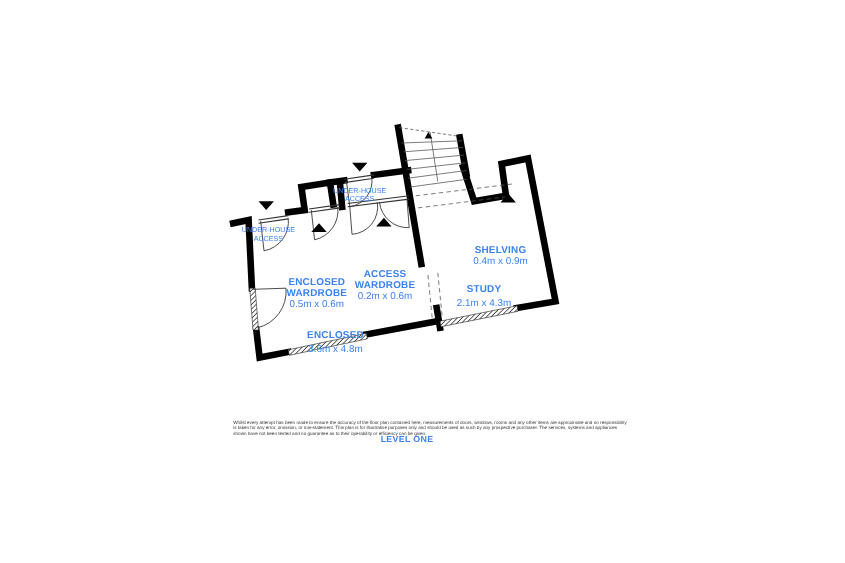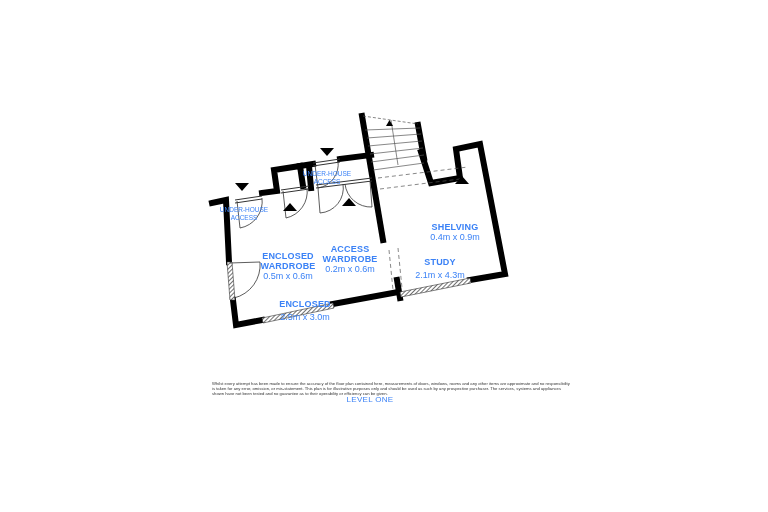--- a/index.html
+++ b/index.html
@@ -2,21 +2,21 @@
 <html><head>
   <meta charset="utf-8">
   <style>
     html, body { margin: 0; padding: 0; background: #ffffff; }
     body { width: 768px; height: 512px; position: relative; overflow: hidden; font-family: "Liberation Sans", sans-serif; }
     #plan { position: absolute; left: 0; top: 0; width: 768px; height: 512px; }
     .lbl { position: absolute; color: #3b82f6; text-align: center; white-space: nowrap; margin-top: 38px; }
     .room-name { font-weight: bold; font-size: 9px; letter-spacing: 0.2px; }
     .room-dim { font-size: 9px; }
     .small-lbl { font-size: 6.5px; line-height: 7.5px; }
-    .level { font-weight: normal; font-size: 8px; letter-spacing: 0.3px; }
+    .level { font-weight: bold; font-size: 8px; letter-spacing: 0.3px; }
     .disclaimer { position: absolute; left: 212px; top: 381px; width: 360px; font-size: 4.2px; line-height: 5px; color: #333; text-align: left; white-space: normal; }
   </style>
 </head>
 <body>
 
 <svg id="plan" viewBox="0 0 768 512" xmlns="http://www.w3.org/2000/svg">
   <defs>
     <pattern id="hatch" patternUnits="userSpaceOnUse" width="3" height="3" patternTransform="rotate(45)">
       <rect width="3" height="3" fill="#ffffff"></rect>
       <line x1="0" y1="0" x2="0" y2="3" stroke="#333" stroke-width="1.4"></line>
@@ -111,21 +111,21 @@
 </div>
 
 <div class="lbl" style="left:316px;top:206px;width:68px;line-height:10px;">
   <div class="room-name">ACCESS</div>
   <div class="room-name">WARDROBE</div>
   <div class="room-dim">0.2m x 0.6m</div>
 </div>
 
 <div class="lbl" style="left:270px;top:260px;width:70px;line-height:13px;">
   <div class="room-name">ENCLOSED</div>
-  <div class="room-dim">2.5m x 3.0m</div>
+  <div class="room-dim">3.6m x 4.8m</div>
 </div>
 
 <div class="lbl" style="left:405px;top:218px;width:70px;line-height:13px;">
   <div class="room-name">STUDY</div>
   <div class="room-dim">2.1m x 4.3m</div>
 </div>
 
 <div class="lbl" style="left:425px;top:184px;width:60px;line-height:10px;">
   <div class="room-name">SHELVING</div>
   <div class="room-dim">0.4m x 0.9m</div>

